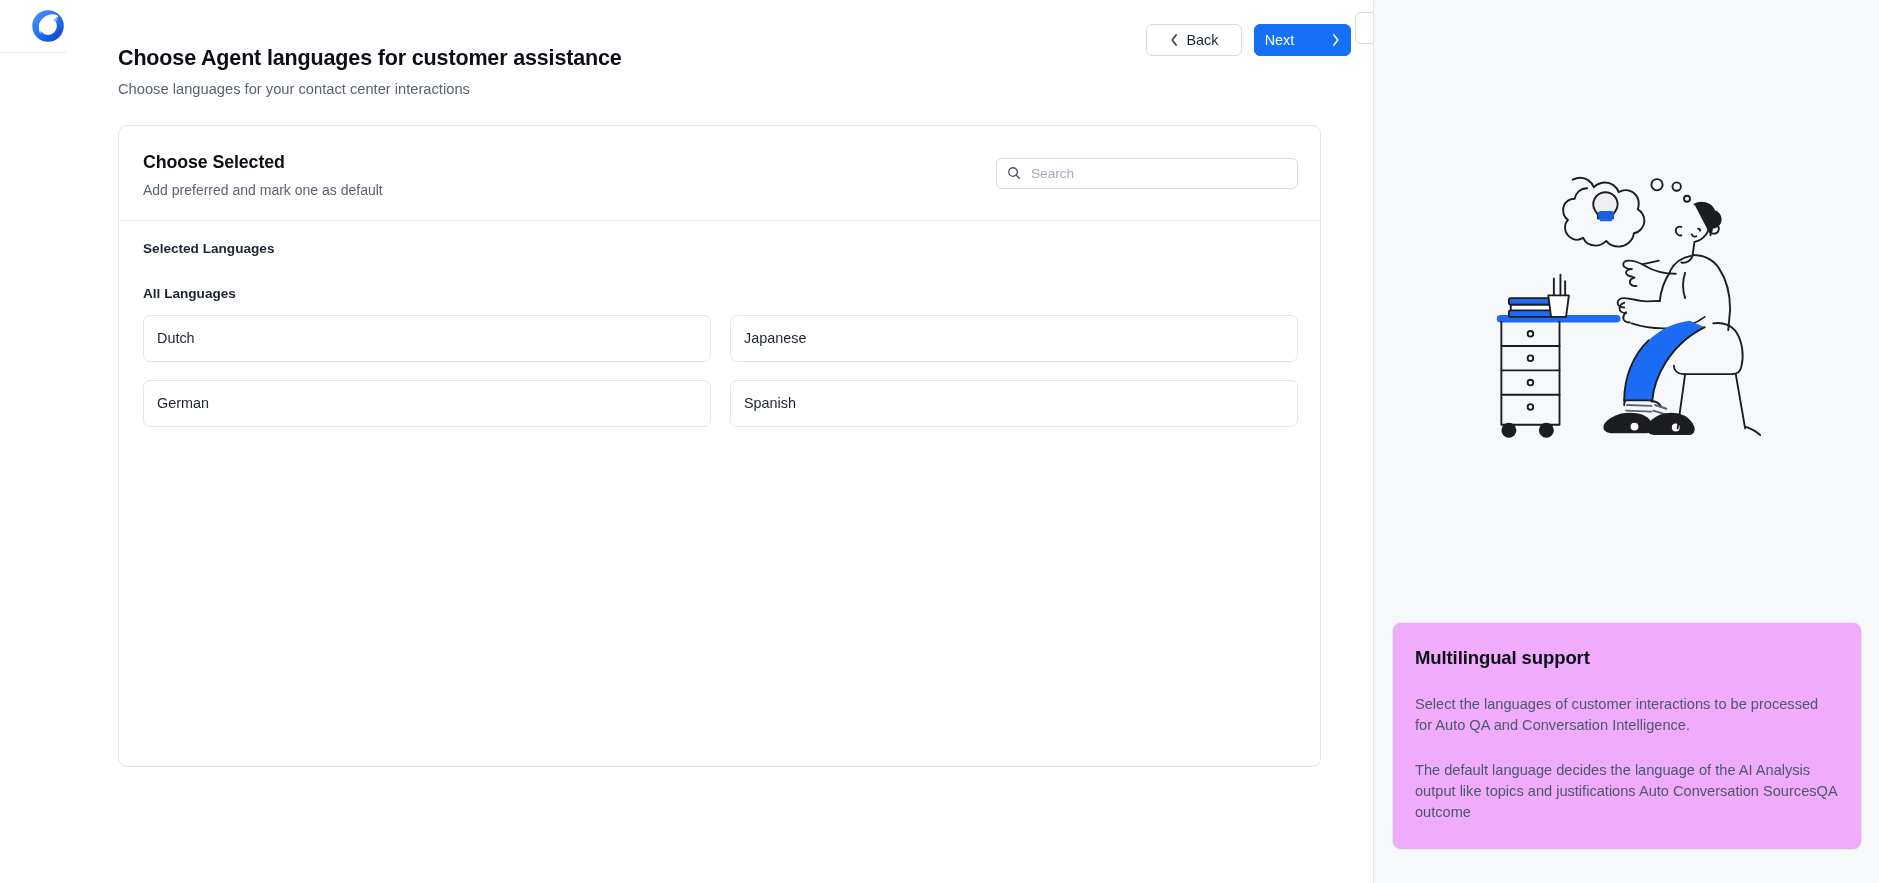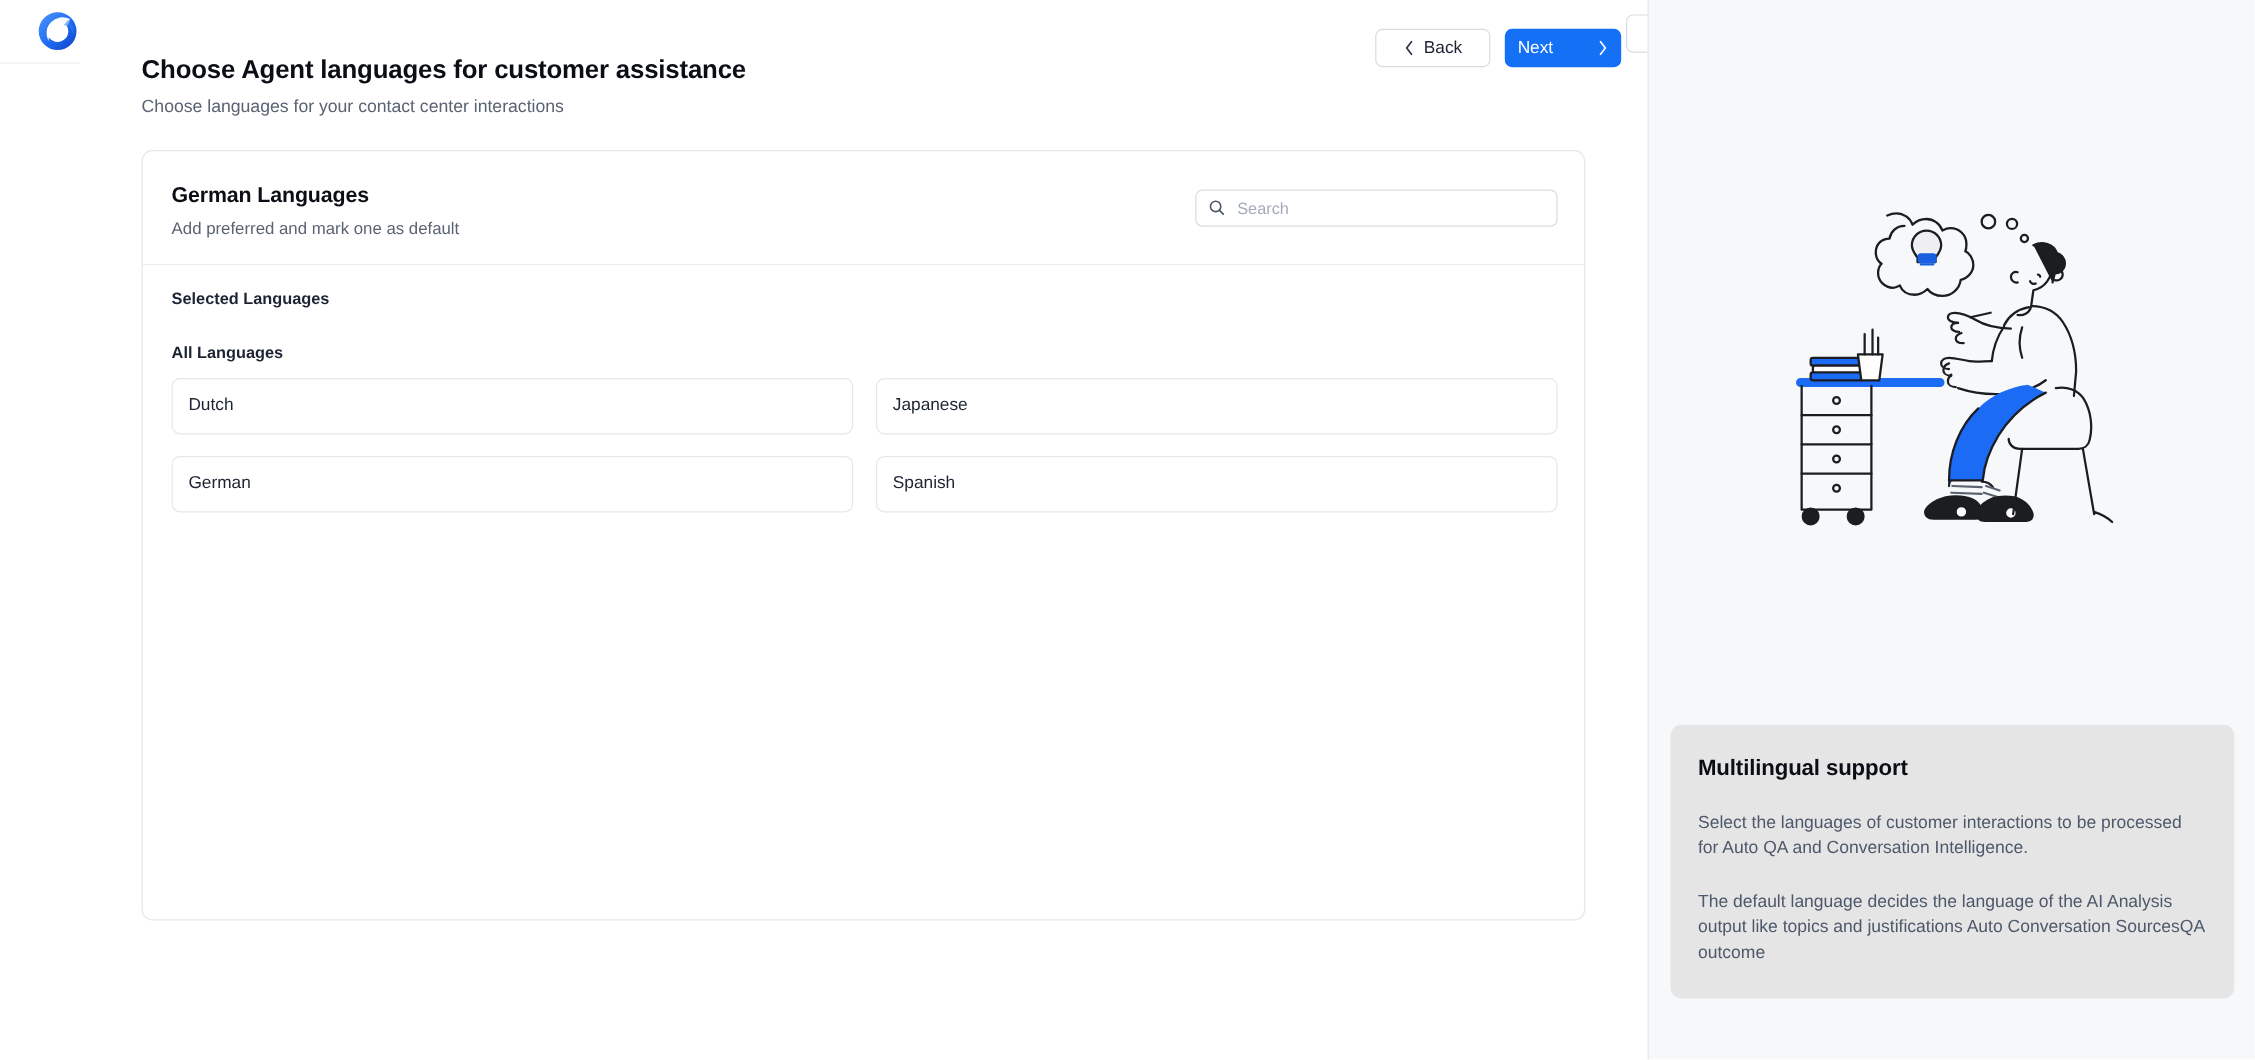--- a/index.html
+++ b/index.html
@@ -283,23 +283,23 @@
 
   .illus {
     margin-top: 150px;
     width: 300px;
     height: 300px;
   }
 
   .info-card {
     position: absolute;
     left: 18px;
-    top: 604px;
+    top: 622px;
     width: 470px;
-    background: #e5e5e5;
+    background: #f0abfc;
     border: 1px solid #E4E7EC;
     border-radius: 9px;
     padding: 24px 22px 26px 22px;
   }
 
   .info-title {
     font-size: 18.5px;
     font-weight: bold;
     color: #0B0E14;
     letter-spacing: -0.1px;
@@ -338,21 +338,21 @@
 
       <div class="page-head">
         <div class="page-title">Choose Agent languages for customer assistance</div>
         <div class="page-sub">Choose languages for your contact center interactions</div>
       </div>
 
       <div class="card">
 
         <div class="card-head">
           <div>
-            <div class="card-title">German Languages</div>
+            <div class="card-title">Choose Selected</div>
             <div class="card-sub">Add preferred and mark one as default</div>
           </div>
           <div class="search-wrap">
             <svg class="search-icon" viewBox="0 0 16 16" fill="none">
               <circle cx="6.9" cy="6.9" r="4.9" stroke="#4A5365" stroke-width="1.5"></circle>
               <path d="M10.6 10.6 14.2 14.2" stroke="#4A5365" stroke-width="1.5" stroke-linecap="round"></path>
             </svg>
             <input class="search-box" type="text" placeholder="Search" style="">
           </div>
         </div>

